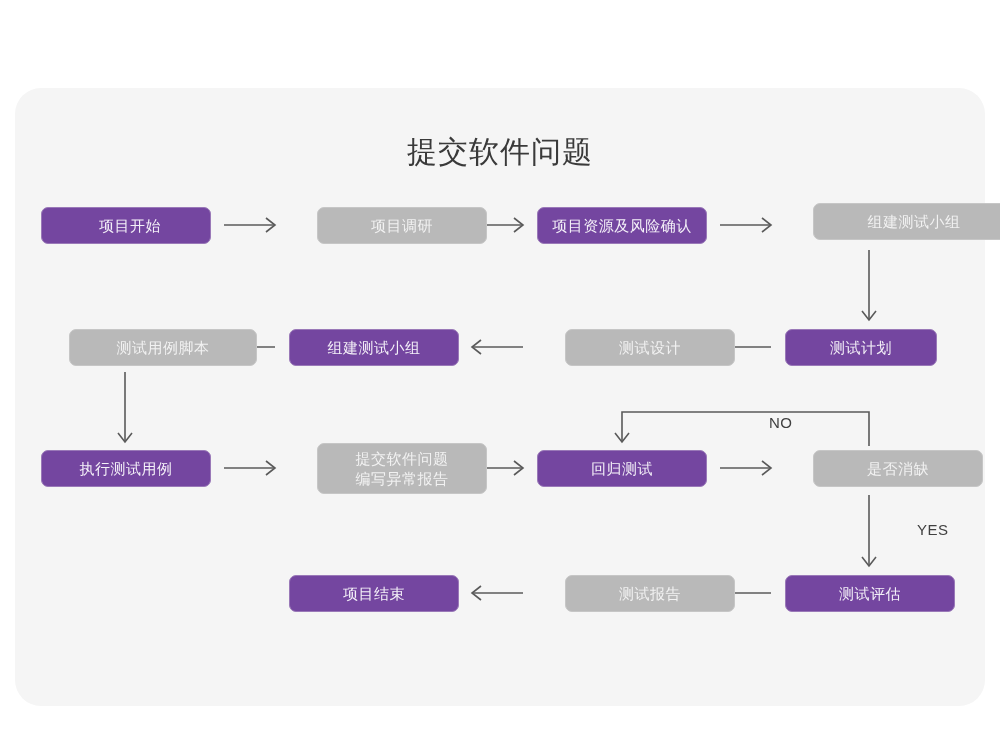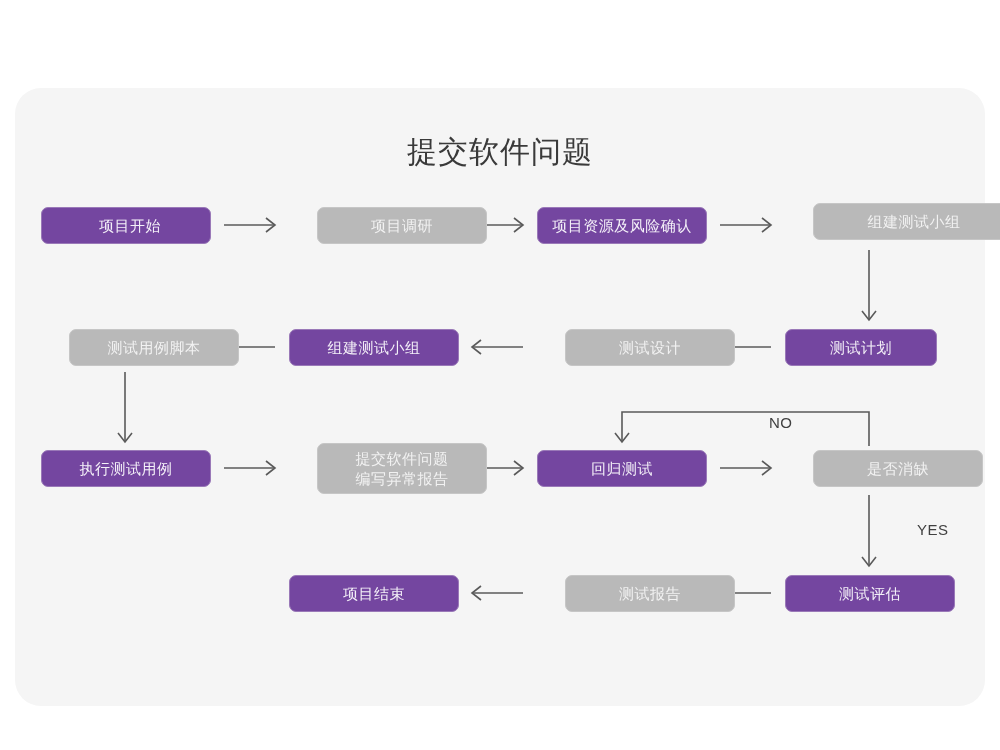--- a/index.html
+++ b/index.html
@@ -166,21 +166,21 @@
       <line class="wire" x1="523" y1="593" x2="472" y2="593"></line>
       <polyline class="wire-head" points="481,586 472,593 481,600"></polyline>
     </g>
   </svg>
 
   <div class="node purple" style="left:41px;  top:207px; width:170px; height:37px;padding-left:8px;">项目开始</div>
   <div class="node gray" style="left:289px; top:207px; width:170px; height:37px;">项目调研</div>
   <div class="node purple" style="left:537px; top:207px; width:170px; height:37px;">项目资源及风险确认</div>
   <div class="node gray" style="left:785px; top:203px; width:202px; height:37px;">组建测试小组</div>
 
-  <div class="node gray" style="left:41px;  top:329px; width:170px; height:37px;">测试用例脚本</div>
+  <div class="node gray" style="left:41px;  top:329px; width:188px; height:37px;">测试用例脚本</div>
   <div class="node purple" style="left:289px; top:329px; width:170px; height:37px;">组建测试小组</div>
   <div class="node gray" style="left:537px; top:329px; width:170px; height:37px;">测试设计</div>
   <div class="node purple" style="left:785px; top:329px; width:152px; height:37px;">测试计划</div>
 
   <div class="node purple" style="left:41px;  top:450px; width:170px; height:37px;">执行测试用例</div>
   <div class="node gray" style="left:289px; top:443px; width:170px; height:51px;">提交软件问题
 编写异常报告</div>
   <div class="node purple" style="left:537px; top:450px; width:170px; height:37px;">回归测试</div>
   <div class="node gray" style="left:785px; top:450px; width:170px; height:37px;">是否消缺</div>
 

